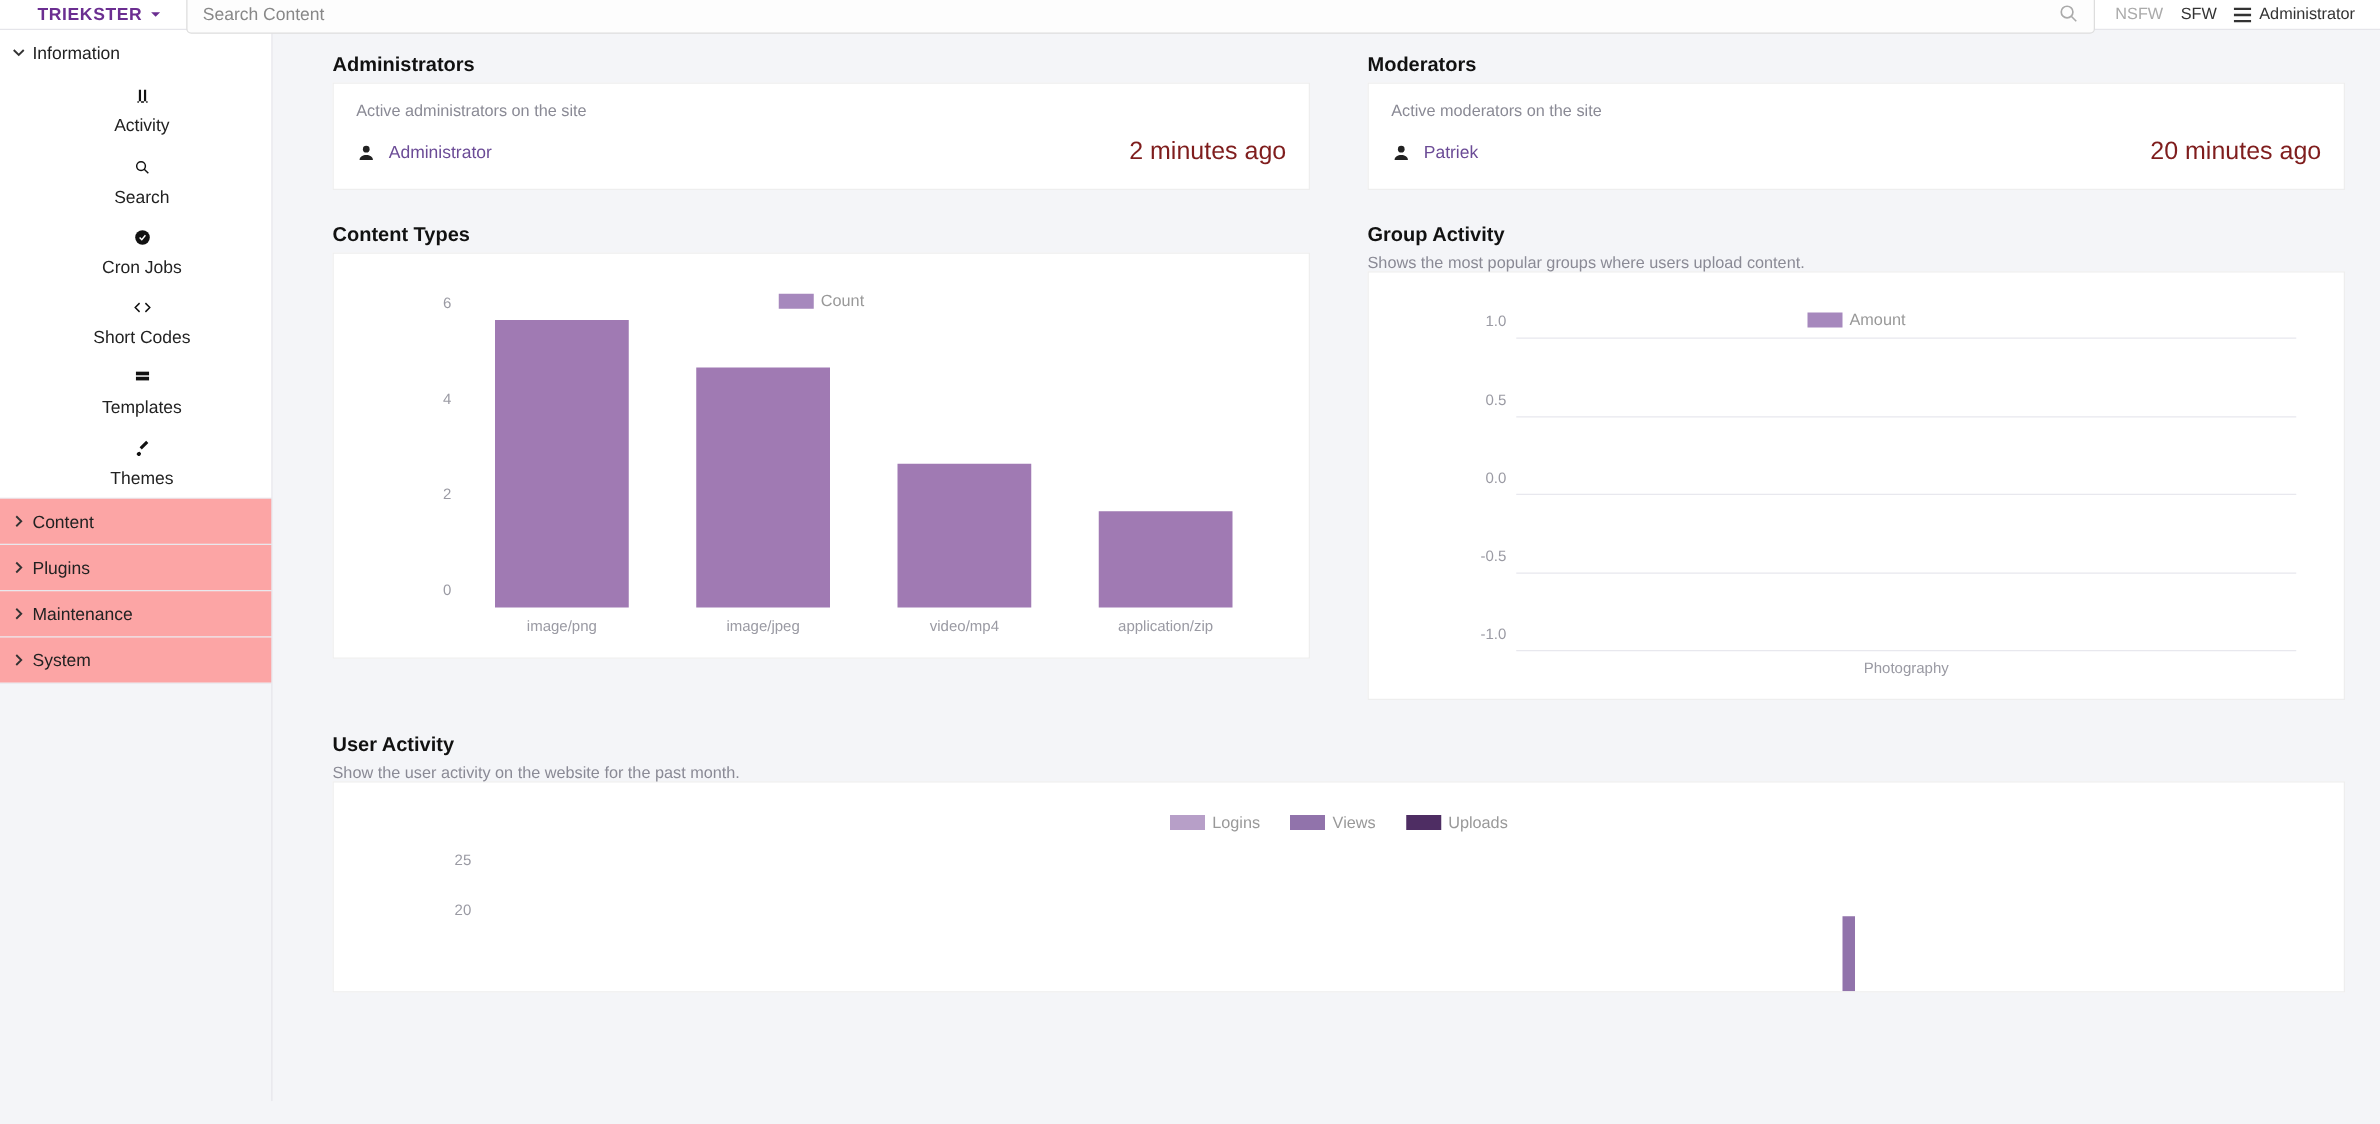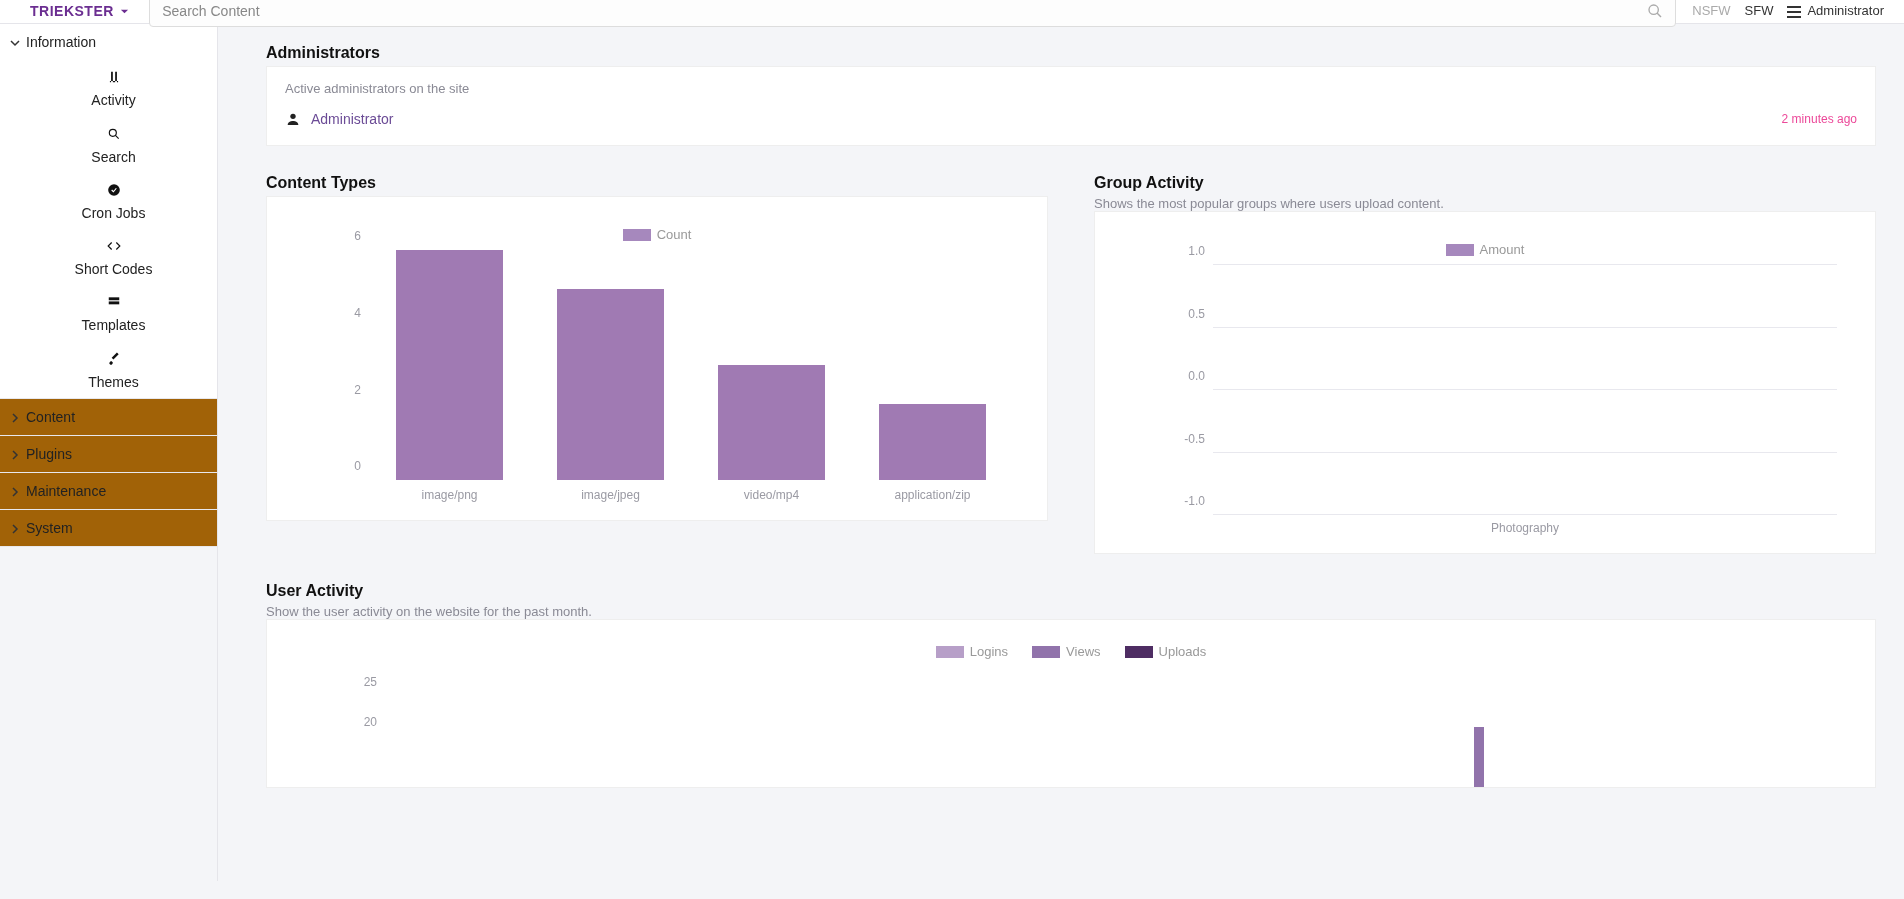--- a/index.html
+++ b/index.html
@@ -24,41 +24,41 @@
   .user-menu { color: #333; font-size: 13px; cursor: pointer; display: flex; align-items: center; gap: 6px; }
 
   
   .layout { display: flex; min-height: calc(100vh - 42px); }
   .sidebar { width: 218px; background: #f4f5f8; border-right: 1px solid #e5e5ea; }
   .main { flex: 1; padding: 20px 28px 40px 48px; overflow: auto; }
 
   
   .sb-section { border-bottom: 1px solid #e8e8ed; }
   .sb-head { padding: 10px 12px 10px 10px; font-size: 14px; color: #222; background: #fff; cursor: pointer; display: flex; align-items: center; gap: 6px; }
-  .sb-head.collapsed { background: #a16207; }
+  .sb-head.collapsed { background: #fca5a5; }
   .sb-list { background: #fff; }
   .sb-item { padding: 8px 12px 8px 22px; font-size: 14px; color: #222; cursor: pointer; display: flex; align-items: center; gap: 8px; flex-direction: column; }
   .chev { width: 10px; font-size: 11px; color: #444; }
 
   
   svg { display: inline-block; vertical-align: middle; }
 
   
   .row { display: flex; gap: 46px; margin-bottom: 28px; }
   .card { background: #fff; border: 1px solid #eee; flex: 1; padding: 14px 18px 18px 18px; }
   .card-sub { font-size: 13px; color: #8a8a95; margin-bottom: 14px; }
   .title-outside { font-weight: 700; font-size: 16px; color: #111; margin-bottom: 4px; }
   .sub-outside { font-size: 13px; color: #8a8a95; margin-bottom: 0; }
   .section { flex: 1; }
   .section .card { margin-top: 0; }
 
   .user-row { display: flex; align-items: center; justify-content: space-between; }
   .user-left { display: flex; align-items: center; gap: 10px; }
   .user-link { color: #6b4b96; font-size: 14px; cursor: pointer; }
-  .time { color: #ec4899; font-size: 12px; }
+  .time { color: #7f1d1d; font-size: 20px; }
   .chart-legend { display: flex; gap: 24px; justify-content: center; margin-bottom: 8px; }
   .legend-item { display: flex; align-items: center; gap: 6px; color: #999; font-size: 13px; }
   .legend-swatch { width: 28px; height: 12px; display: inline-block; }
 
   .bar-chart { position: relative; height: 230px; margin-left: 84px; margin-right: 16px; }
   .bar-y-tick { position: absolute; left: -36px; font-size: 12px; color: #9a9aa3; transform: translateY(-50%); width: 28px; text-align: right;}
   .bar-x-labels { display: flex; margin-left: 84px; margin-right: 16px; }
   .bar-x-label { flex: 1; text-align: center; font-size: 12px; color: #9a9aa3; padding-top: 8px; }
   .bar-area { position: absolute; inset: 0; display: flex; align-items: flex-end; }
   .bar-col { flex: 1; display: flex; justify-content: center; align-items: flex-end; height: 100%; }
@@ -217,20 +217,36 @@
           <div class="card-sub">Active administrators on the site</div>
           <div class="user-row">
             <div class="user-left">
               <span><svg width="16" height="16" viewBox="0 0 24 24" fill="#222">
                     <circle cx="12" cy="8" r="4"></circle>
                     <path d="M4 21c0-4 4-6 8-6s8 2 8 6z"></path>
                   </svg></span>
               <span class="user-link">Administrator</span>
             </div>
             <span class="time">2 minutes ago</span>
+          </div>
+        </div>
+      </div>
+      <div class="section">
+        <div class="title-outside">Moderators</div>
+        <div class="card">
+          <div class="card-sub">Active moderators on the site</div>
+          <div class="user-row">
+            <div class="user-left">
+              <span><svg width="16" height="16" viewBox="0 0 24 24" fill="#222">
+                    <circle cx="12" cy="8" r="4"></circle>
+                    <path d="M4 21c0-4 4-6 8-6s8 2 8 6z"></path>
+                  </svg></span>
+              <span class="user-link">Patriek</span>
+            </div>
+            <span class="time">20 minutes ago</span>
           </div>
         </div>
       </div>
     </div>
 
     <div class="row">
       <div class="section">
         <div class="title-outside">Content Types</div>
         <div class="card" style="padding-top:30px;">
           <div class="chart-legend">

